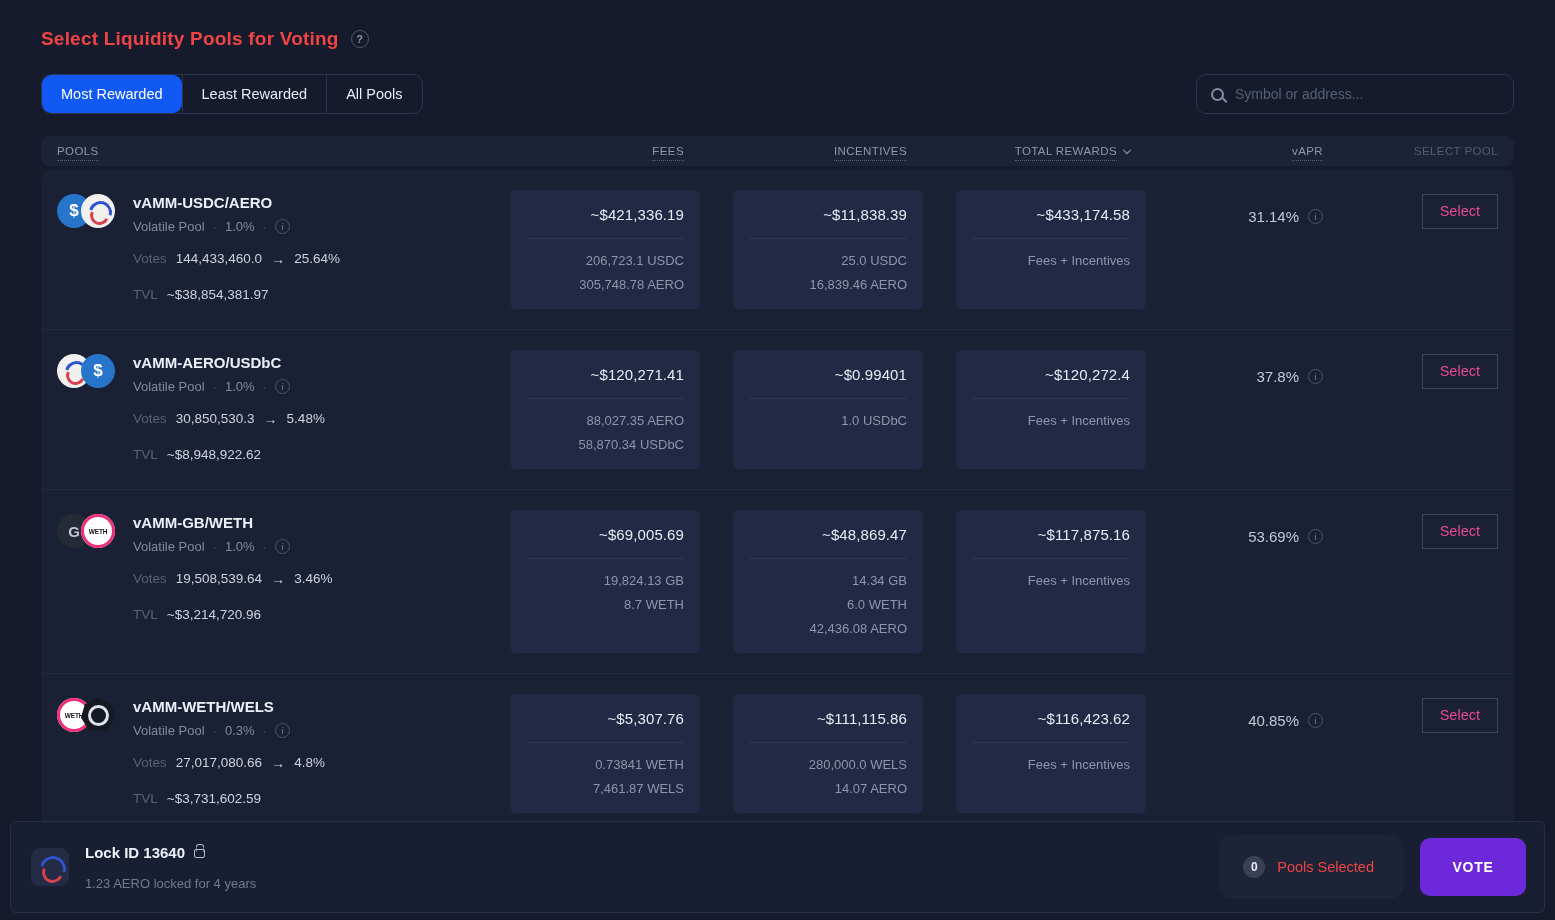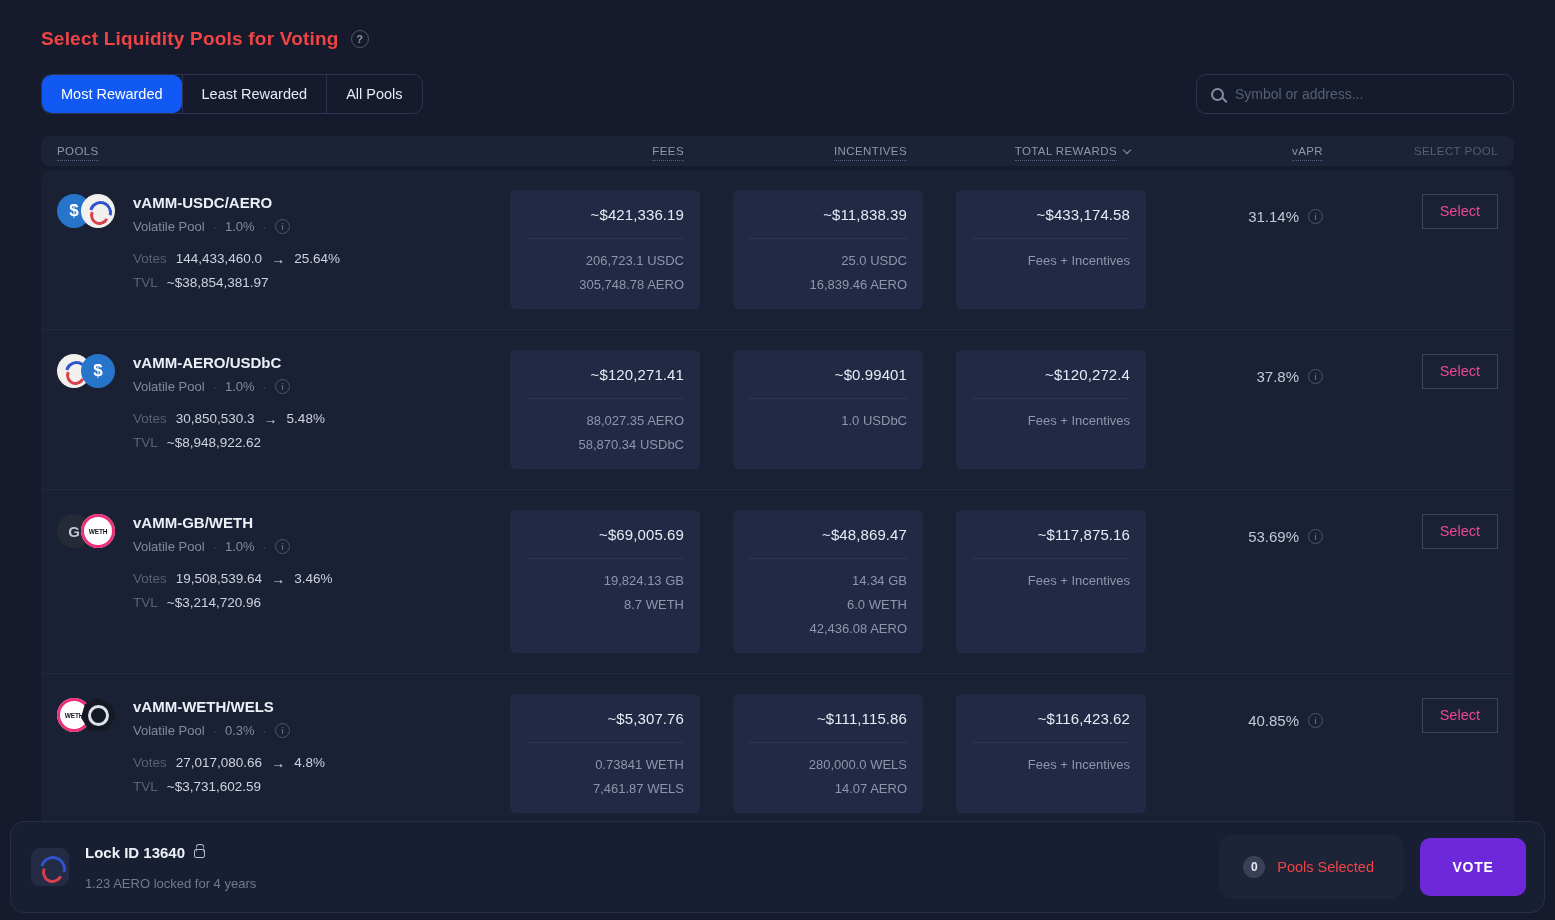--- a/index.html
+++ b/index.html
@@ -105,21 +105,21 @@
   .pool-name { font-size: 15px; font-weight: 700; color: #edf0f7; margin-top: 2px; }
   .pool-sub { display: flex; align-items: center; gap: 8px; margin-top: 8px; font-size: 13px; color: #828a9d; }
   .pool-sub .sep { color: #4b536a; }
   .info-ico {
     width: 15px; height: 15px; border-radius: 50%; border: 1px solid #4b5470;
     color: #7a8399; font-size: 9px; font-style: normal;
     display: inline-flex; align-items: center; justify-content: center; cursor: pointer;
   }
   .meta-line { display: flex; align-items: flex-start; gap: 9px; font-size: 13.5px; }
   .votes-line { margin-top: 17px; }
-  .tvl-line { margin-top: 8px; }
+  .tvl-line { margin-top: 20px; }
   .meta-lbl { color: #596178; }
   .meta-val { color: #cdd2e0; }
   .arrow { color: #cdd2e0; font-size: 14px; }
 
   
   .card {
     background: #212944; border-radius: 6px; padding: 16px 16px 12px 16px;
     text-align: right;
   }
   .card-main { font-size: 15px; color: #e7ebf4; letter-spacing: 0.1px; }
@@ -133,21 +133,21 @@
   .select-cell { display: flex; justify-content: flex-end; align-items: flex-start; padding-top: 4px; }
   .select-btn {
     appearance: none; background: transparent; border: 1px solid #3a4360; border-radius: 0;
     color: #ec4899; font-family: inherit; font-size: 14.5px;
     padding: 8px 17px; cursor: pointer; line-height: 17px;
   }
 
   
   .footer {
     position: absolute; left: 10px; right: 10px; bottom: 7px; height: 92px;
-    background: #191f33; border: 1px solid #262e49; border-radius: 14px;
+    background: #191f33; border: 1px solid #262e49; border-radius: 6px;
     display: flex; align-items: center; justify-content: space-between;
     padding: 0 18px 0 20px; z-index: 10;
   }
   .footer-left { display: flex; align-items: center; gap: 16px; }
   .lock-tile {
     width: 38px; height: 38px; border-radius: 9px; background: #242b45;
     position: relative; flex: 0 0 auto;
   }
   .aero-mark::before { width: 20px; height: 20px; top: 8px; left: 9px; border-width: 3.5px; }
   .aero-mark::after { width: 15px; height: 15px; top: 14px; left: 11px; border-width: 3.5px; }

